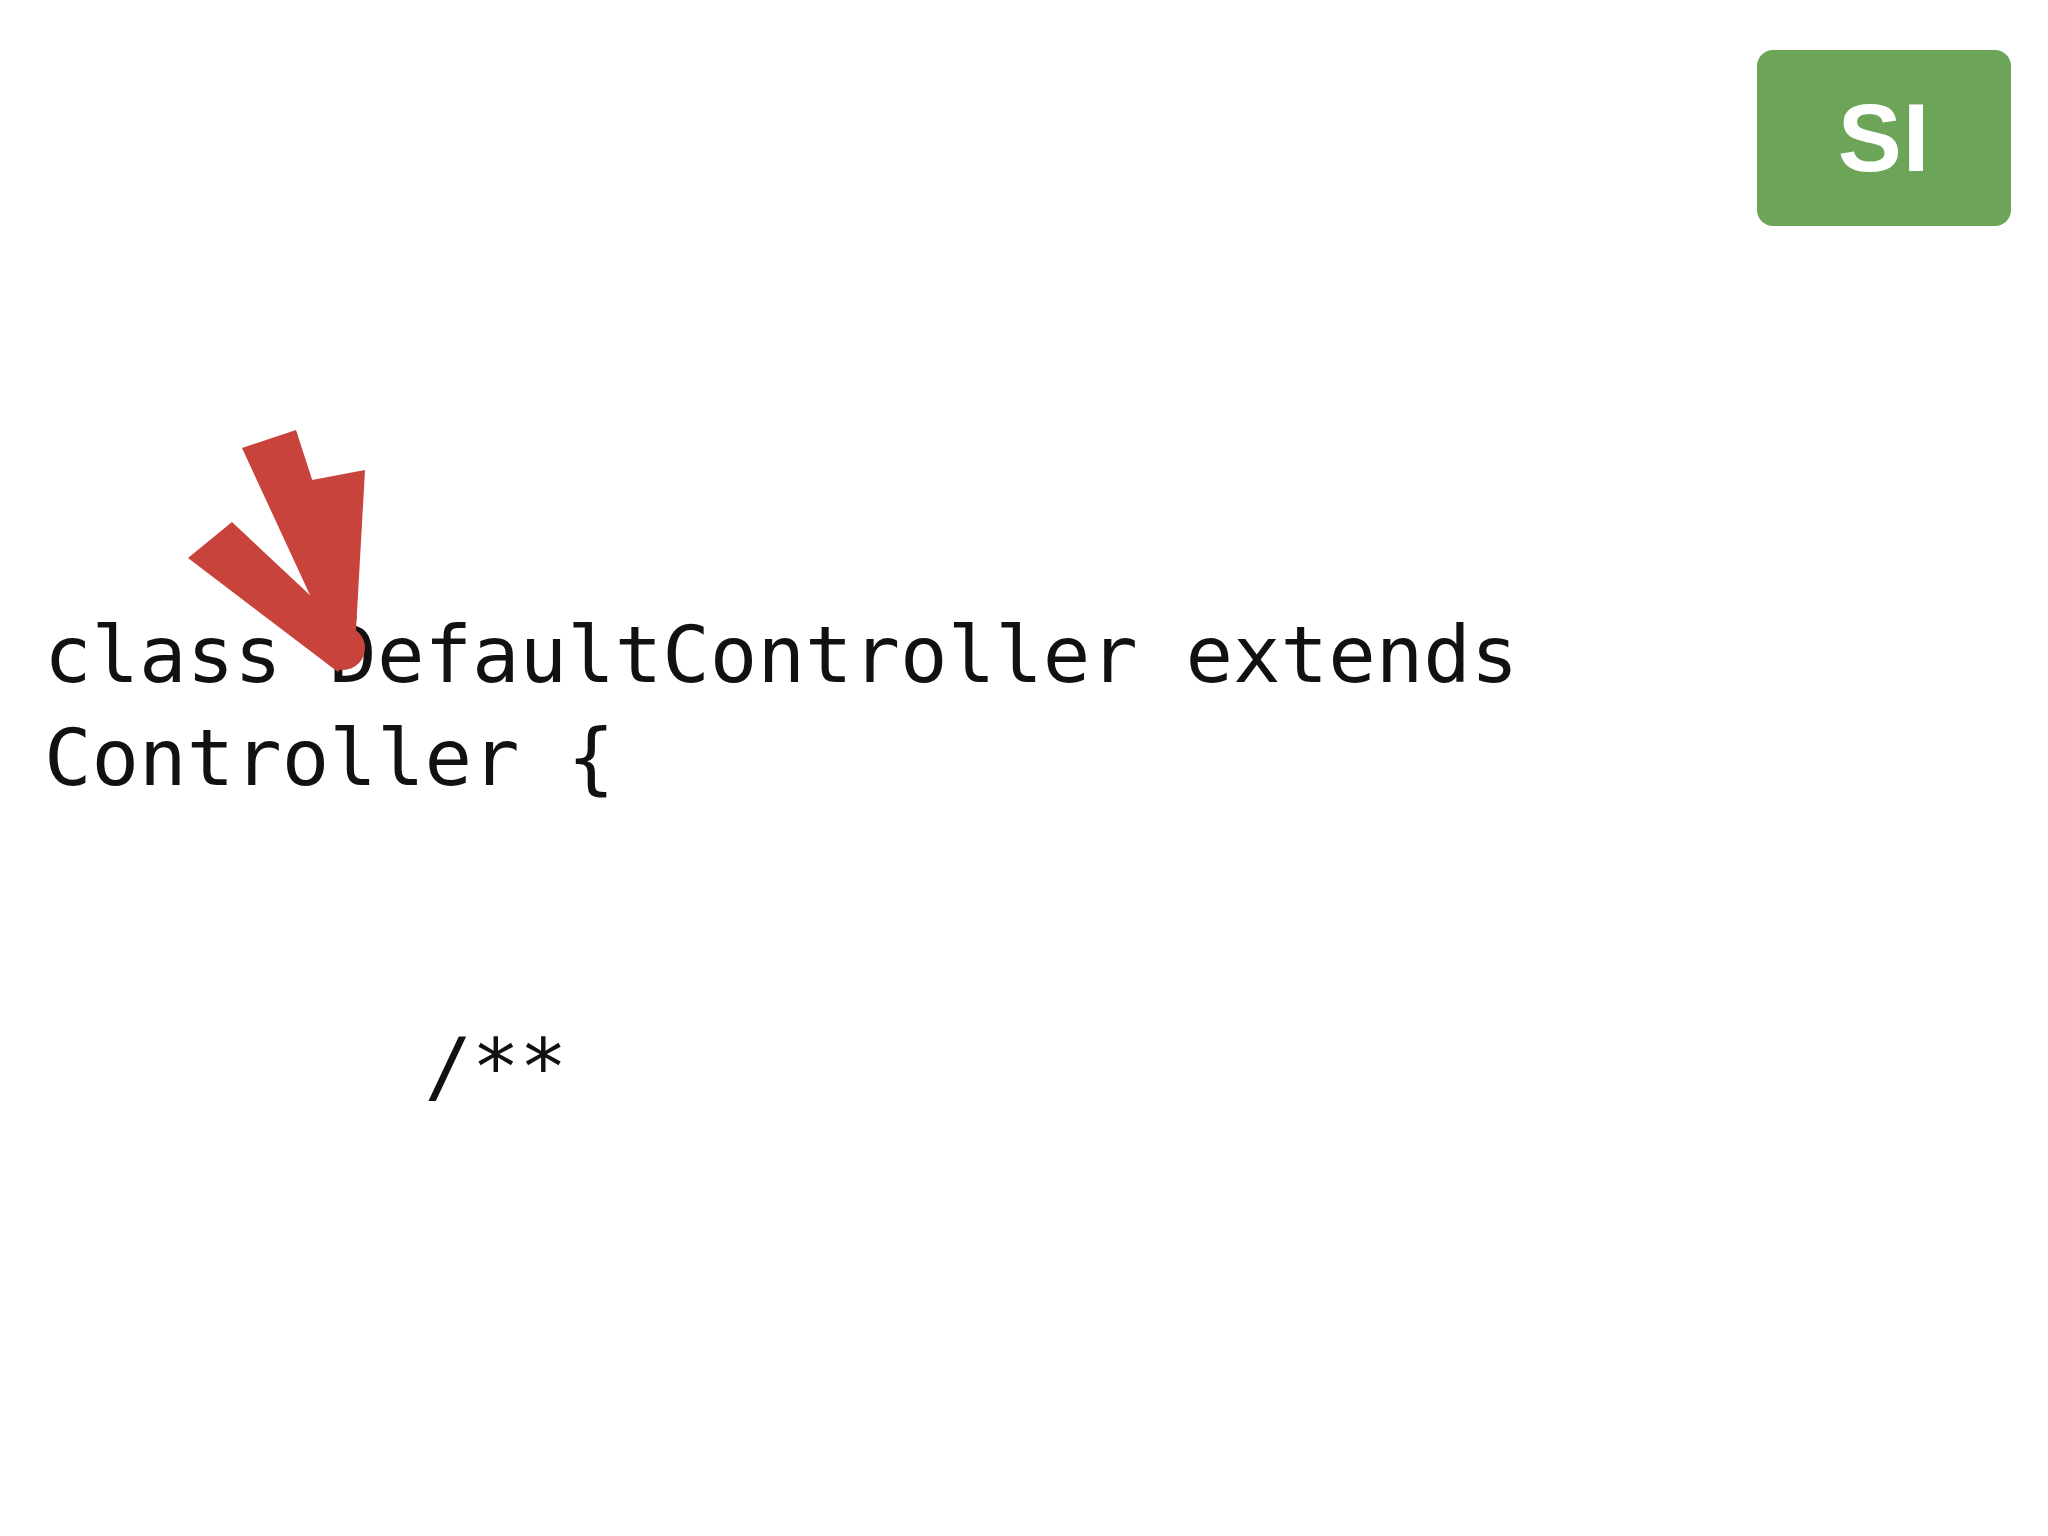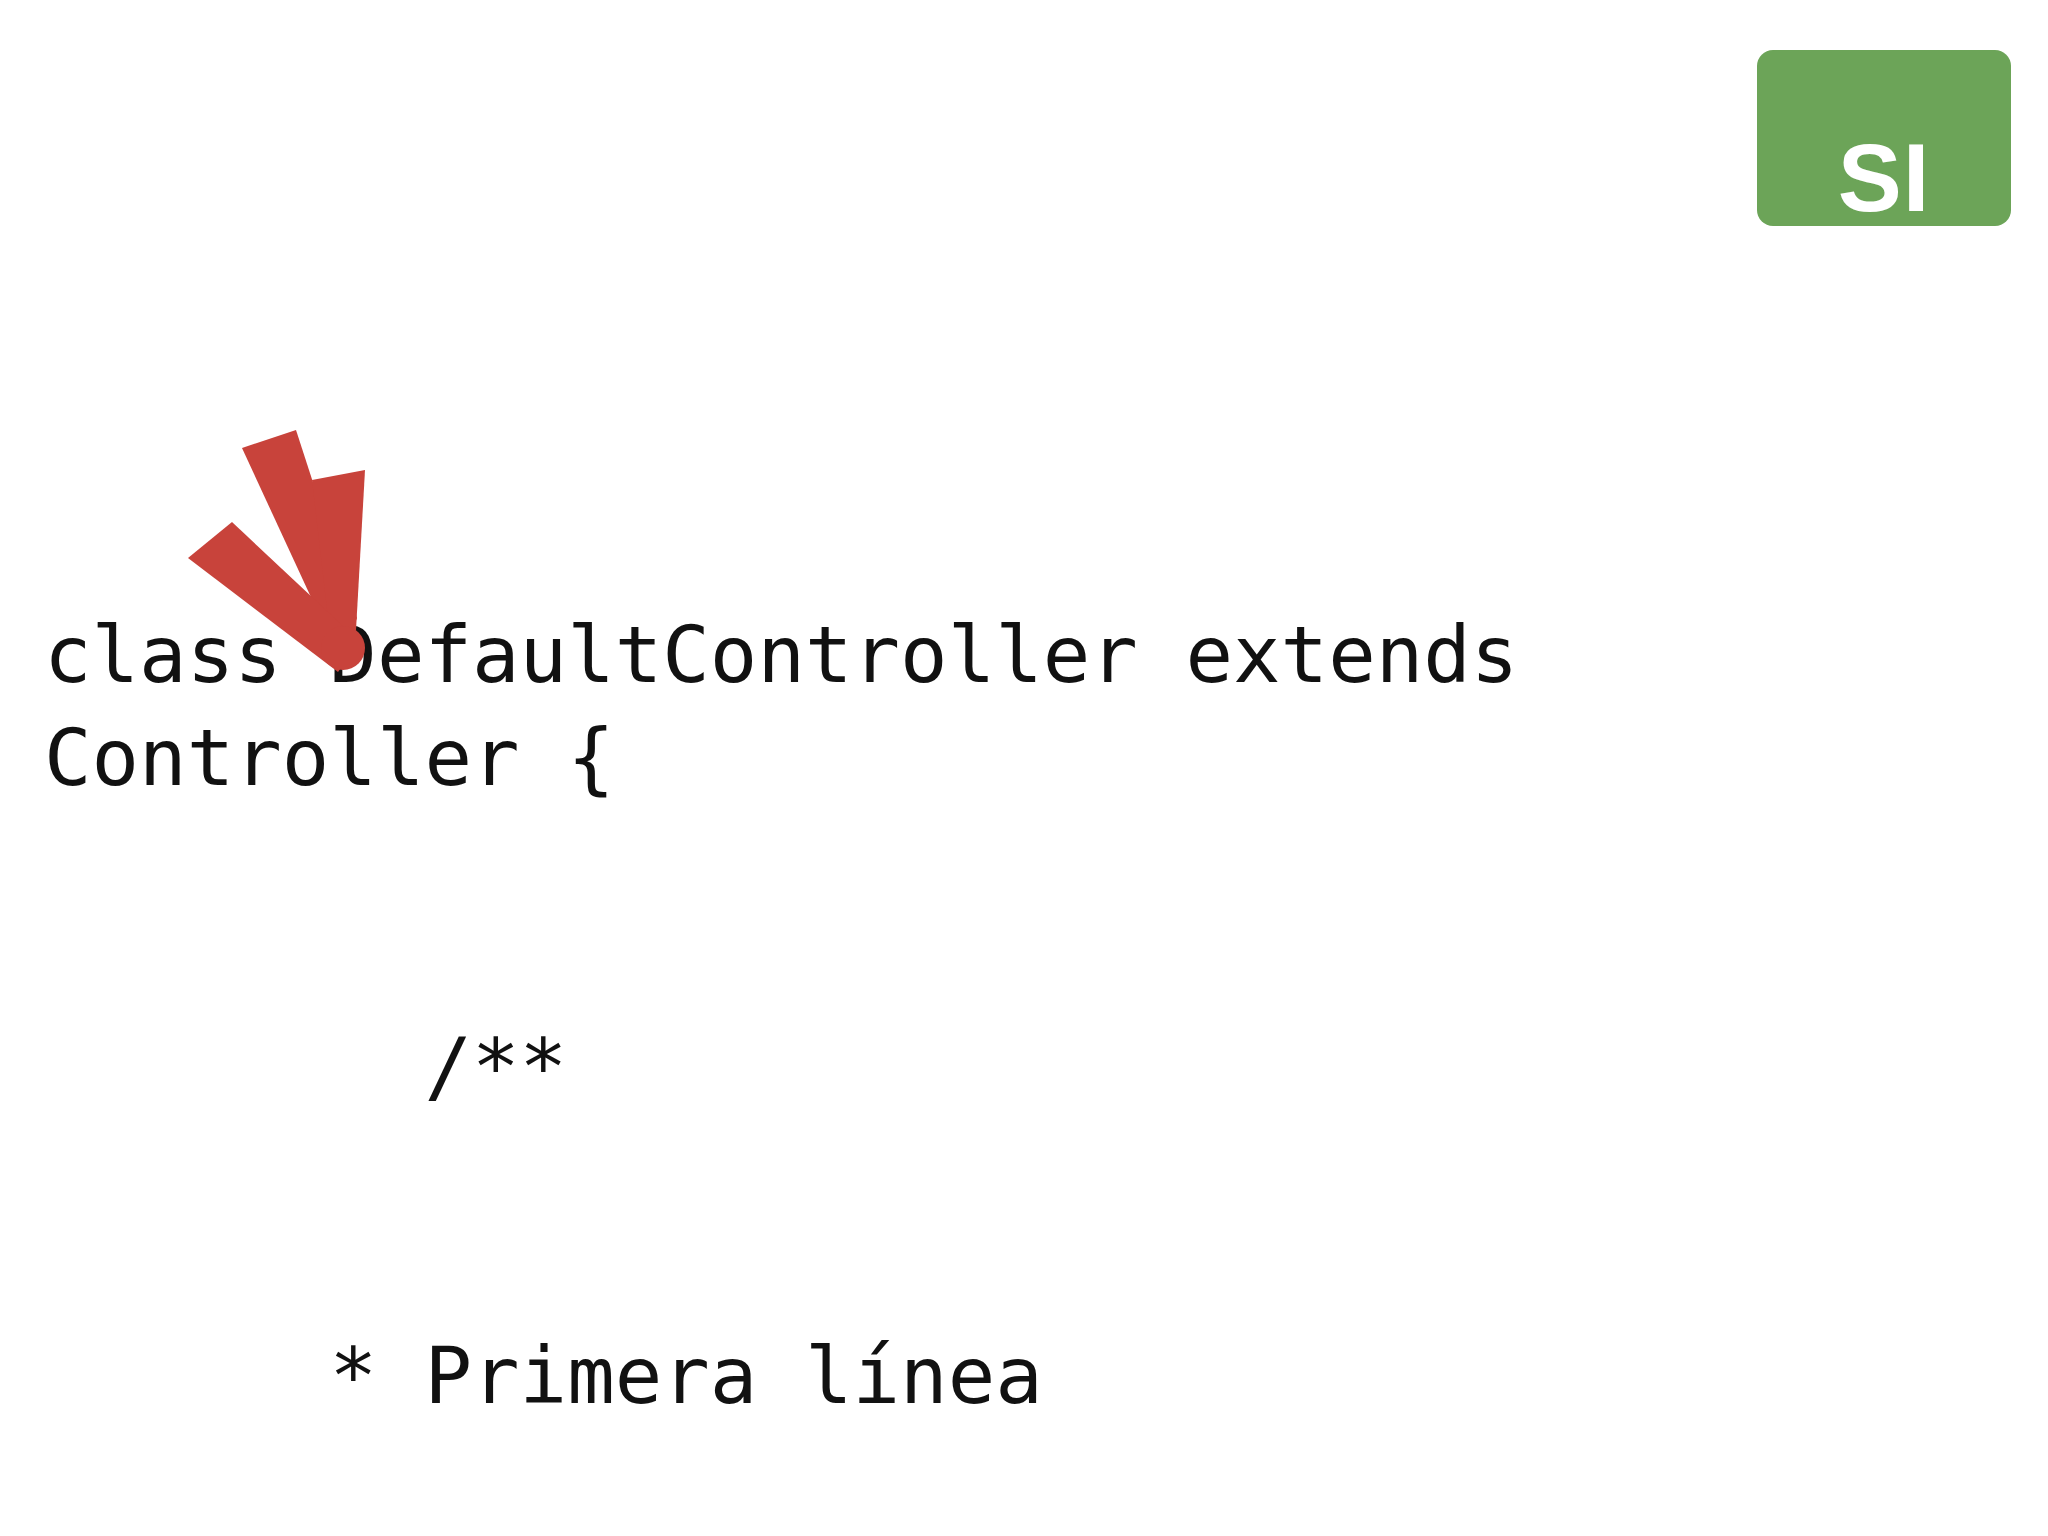--- a/index.html
+++ b/index.html
@@ -18,21 +18,21 @@
   
   #badge {
     position: absolute;
     left: 1757px;
     top: 50px;
     width: 254px;
     height: 176px;
     border-radius: 16px;
     background: #6CA458;
     display: flex;
-    align-items: flex-end;
+    align-items: center;
     justify-content: center;
   }
   #badge-label {
     font-family: "Liberation Sans", sans-serif;
     font-weight: bold;
     font-size: 96px;
     color: #ffffff;
     letter-spacing: 1px;
     line-height: 1;
   }
@@ -68,21 +68,20 @@
 </head>
 <body>
 
 <div id="badge">
   <span id="badge-label">SI</span>
 </div>
 
 <div id="code-block">
   <div class="code-line">class DefaultController extends Controller {</div>
   <div class="code-line">        /**</div>
-  <div class="code-line">      * Primera línea</div>
   
   
 </div>
 
 <svg id="annotation-arrow" viewBox="0 0 260 360">
   <g>
     <path d="M 82 118
              L 136 100
              L 197 288
              L 180 330

